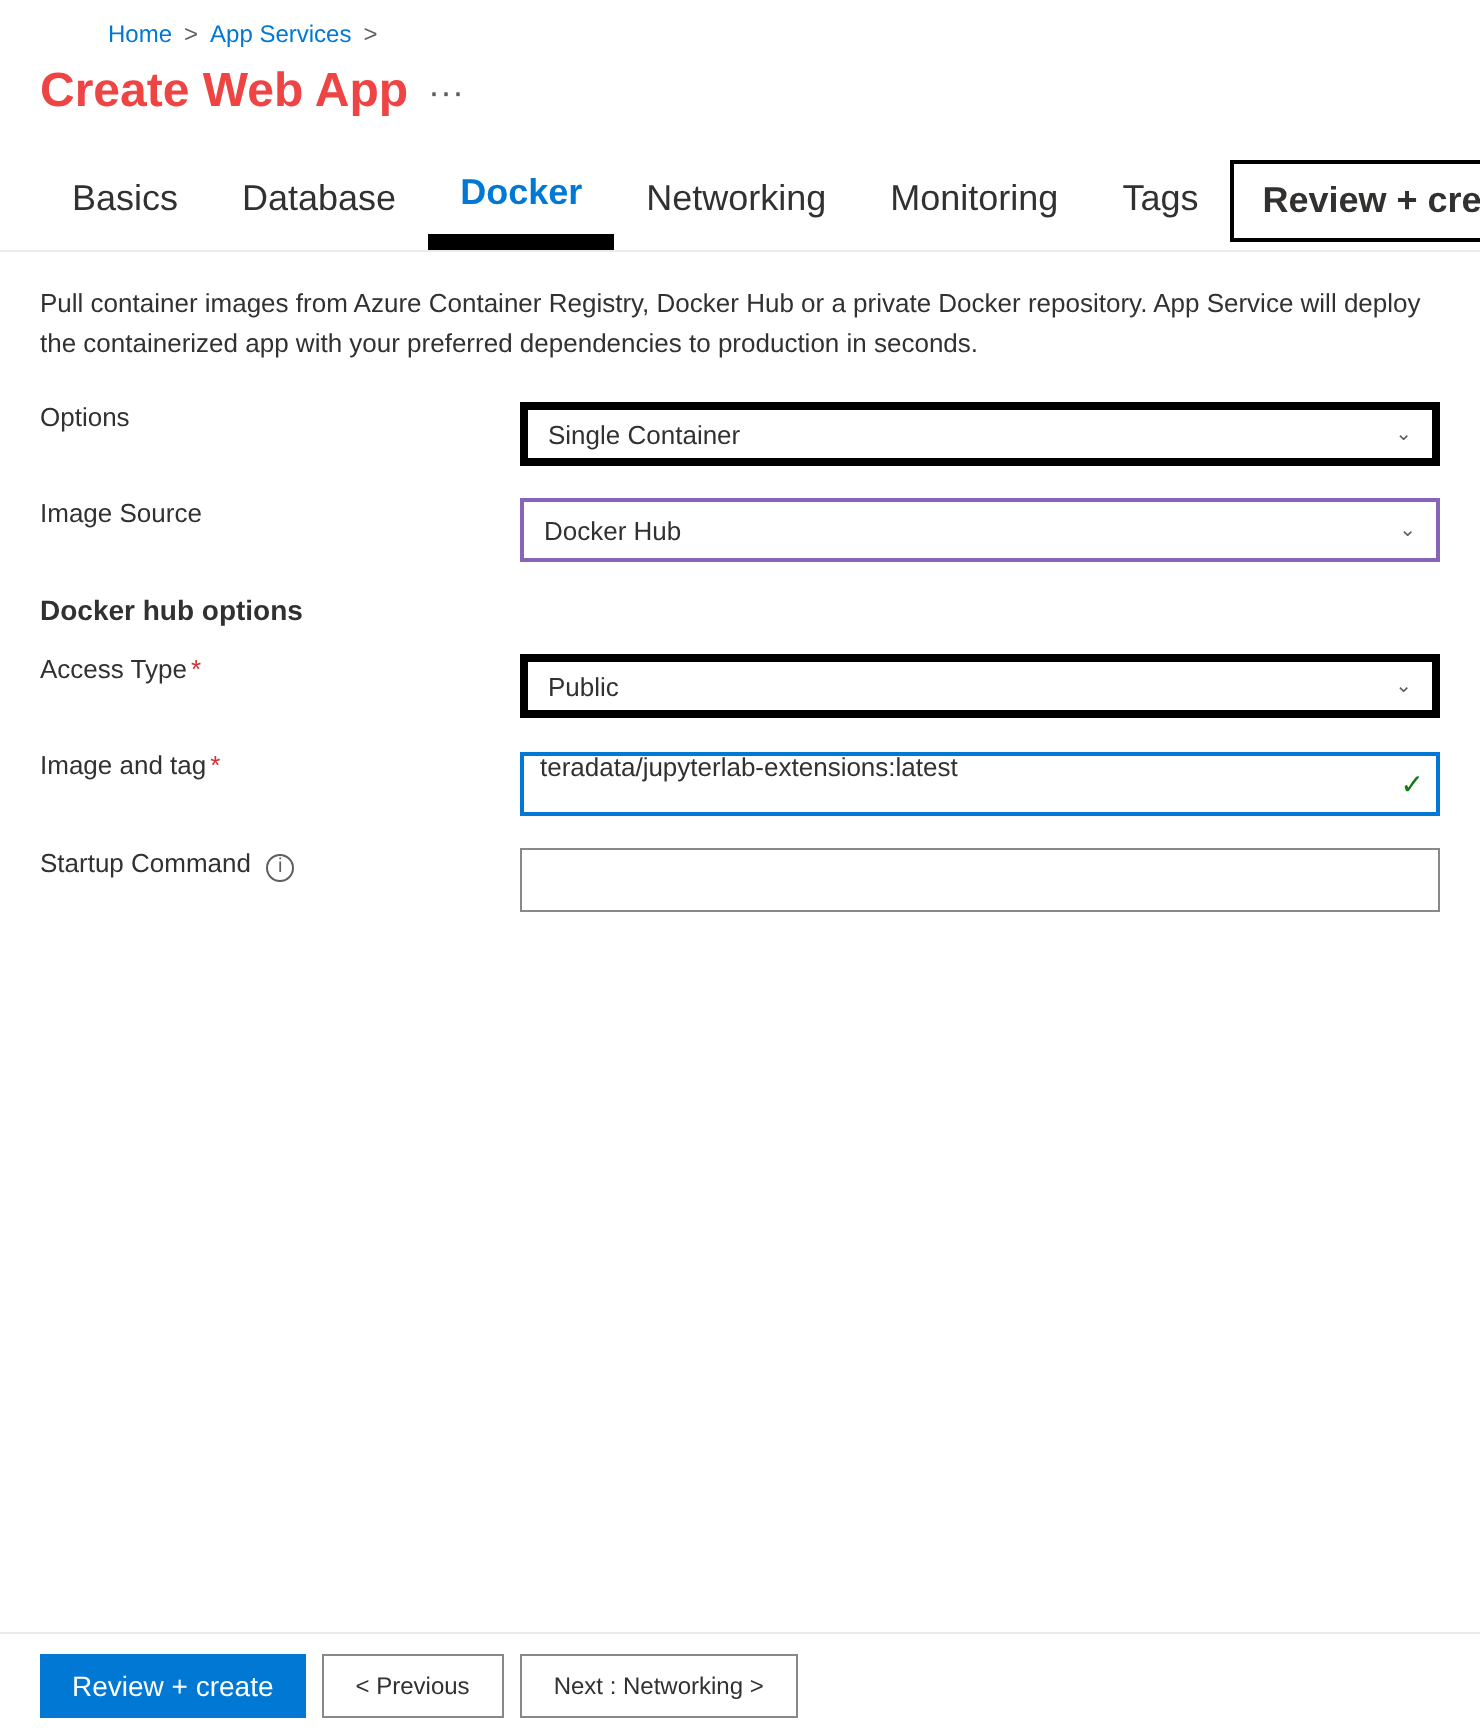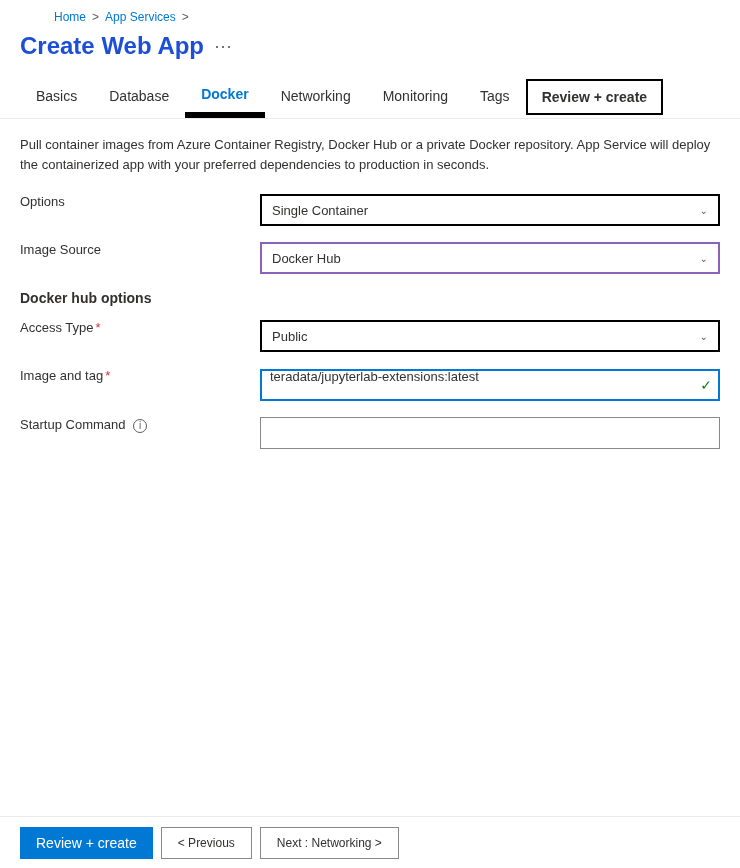--- a/index.html
+++ b/index.html
@@ -36,48 +36,48 @@
     
     .page-title {
       padding: 4px 20px 16px 20px;
       display: flex;
       align-items: center;
       gap: 10px;
     }
     .page-title h1 {
       font-size: 24px;
       font-weight: 600;
-      color: #1d4ed8;
+      color: #ef4444;
     }
     .page-title .ellipsis {
       color: #605e5c;
       font-size: 18px;
       cursor: pointer;
     }
 
     
     .tabs {
       display: flex;
       align-items: center;
       padding: 0 20px;
       border-bottom: 1px solid #edebe9;
       gap: 0;
     }
     .tab {
       padding: 10px 16px;
-      font-size: 14px;
+      font-size: 18px;
       color: #323130;
       cursor: pointer;
       border-bottom: 2px solid transparent;
       white-space: nowrap;
     }
     .tab.active {
       color: #0078d4;
       font-weight: 600;
-      border-bottom: 6px solid #000000;
+      border-bottom: 8px solid #000000;
     }
     .tab.highlighted {
       border: 2px solid #000;
       padding: 8px 14px;
       font-weight: 600;
     }
 
     
     .content {
       padding: 16px 20px;
@@ -122,21 +122,21 @@
     }
     .form-control {
       flex: 1;
       position: relative;
     }
 
     
     .dropdown {
       width: 100%;
       height: 32px;
-      border: 2px solid #000000;
+      border: 4px solid #000000;
       background: #fff;
       display: flex;
       align-items: center;
       justify-content: space-between;
       padding: 0 10px;
       cursor: pointer;
       font-size: 13px;
       color: #323130;
     }
     .dropdown .chevron {

